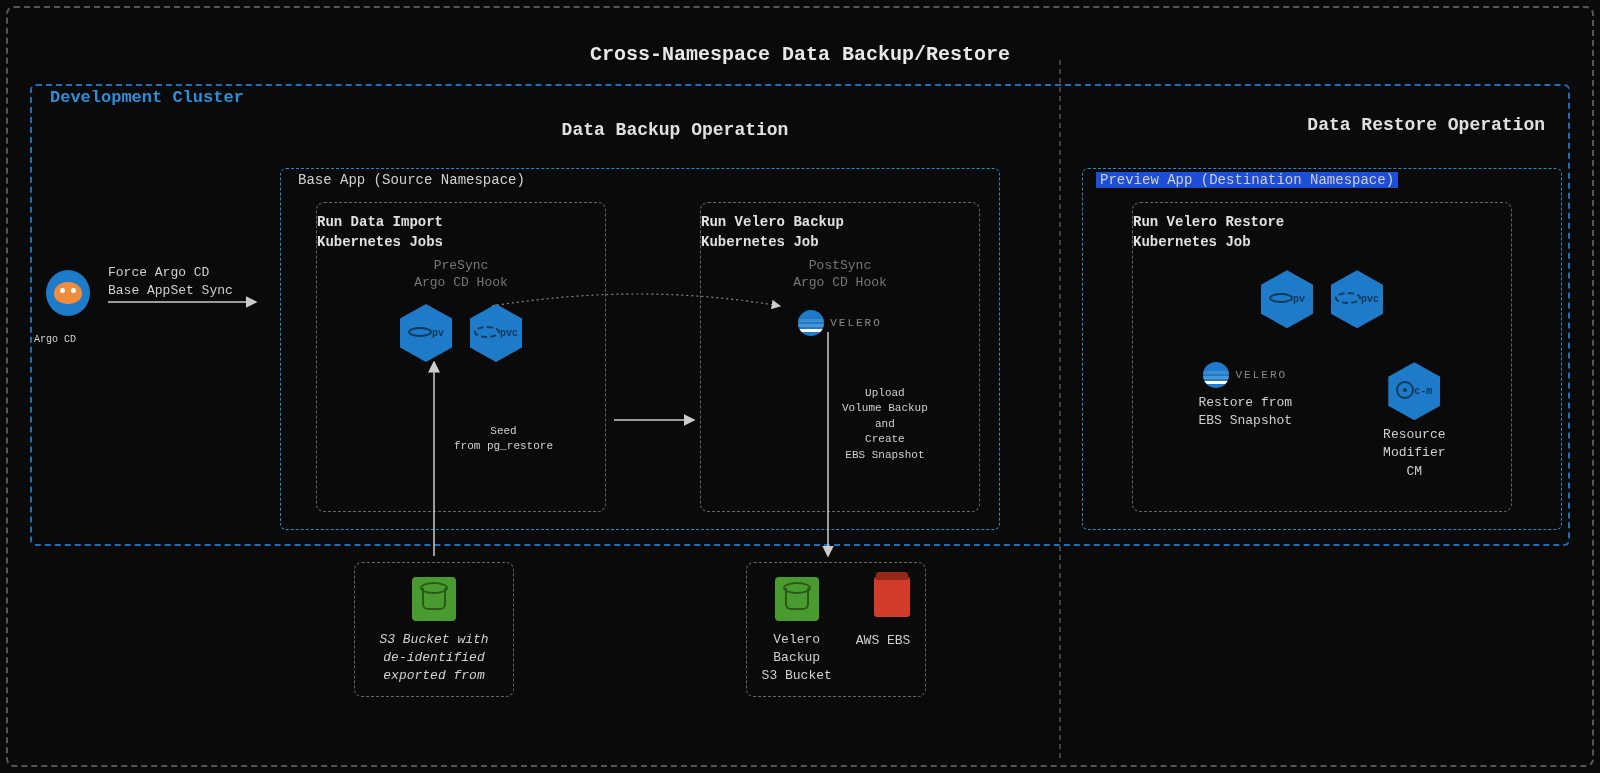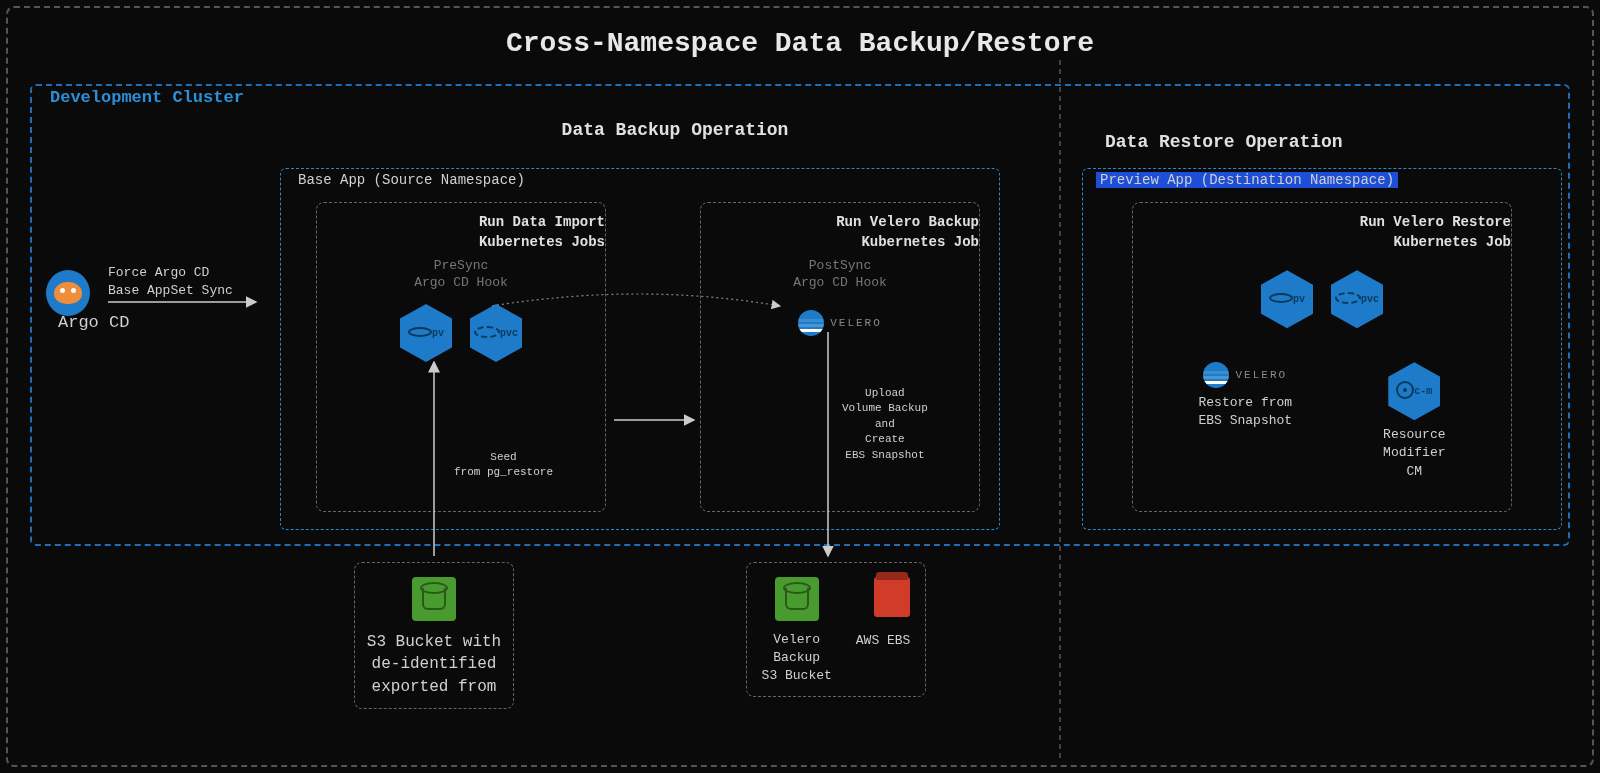--- a/index.html
+++ b/index.html
@@ -14,24 +14,24 @@
     overflow: hidden;
   }
   .outer-frame {
     position: absolute;
     top: 6px; left: 6px; right: 6px; bottom: 6px;
     border: 2px dashed #555;
     border-radius: 8px;
   }
   .main-title {
     position: absolute;
-    top: 28px;
+    top: 43px;
     left: 50%;
     transform: translateX(-50%);
-    font-size: 28px;
+    font-size: 20px;
     font-weight: bold;
     color: #e8e8e8;
   }
   .dev-cluster {
     position: absolute;
     top: 84px; left: 30px; right: 30px;
     height: 462px;
     border: 2px dashed #1e6fb8;
     border-radius: 6px;
   }
@@ -48,23 +48,23 @@
     position: absolute;
     top: 120px; left: 345px;
     width: 660px;
     text-align: center;
     font-size: 18px;
     font-weight: bold;
     color: #e0e0e0;
   }
   .restore-title {
     position: absolute;
-    top: 132px; left: 1105px;
+    top: 115px; left: 1105px;
     width: 440px;
-    text-align: left;
+    text-align: right;
     font-size: 18px;
     font-weight: bold;
     color: #e0e0e0;
   }
   .base-app {
     position: absolute;
     top: 168px; left: 280px;
     width: 720px; height: 362px;
     border: 1px dashed #2b88c9;
     border-radius: 6px;
@@ -107,21 +107,21 @@
     border-radius: 8px;
   }
   .velero-restore-box {
     position: absolute;
     top: 202px; left: 1132px;
     width: 380px; height: 310px;
     border: 1px dashed #666;
     border-radius: 8px;
   }
   .box-title {
-    text-align: right;
+    text-align: left;
     font-size: 14px;
     font-weight: bold;
     color: #e0e0e0;
     line-height: 1.4;
     padding-top: 10px;
   }
   .hook-label {
     text-align: center;
     font-size: 13px;
     color: #777;
@@ -190,24 +190,23 @@
   .argo-eyes::before, .argo-eyes::after {
     content:'';
     position:absolute;
     top:6px; width:5px; height:5px;
     background:#fff; border-radius:50%;
   }
   .argo-eyes::before { left:6px; }
   .argo-eyes::after { right:6px; }
   .argo-label {
     position: absolute;
-    top: 313px; left: 34px;
-    font-size: 17px;
-    color: #d0d0d0;
-    margin-left: 24px;
+    top: 334px; left: 34px;
+    font-size: 10px;
+    color: #d0d0d0;
   }
   .argo-text {
     position: absolute;
     top: 264px; left: 108px;
     font-size: 13px;
     color: #d0d0d0;
     line-height: 1.4;
   }
   .velero-logo {
     display:flex; align-items:center; justify-content:center;
@@ -396,21 +395,21 @@
         <span>CM</span>
       </div>
     </div>
   </div>
 </div>
 
 <div class="s3-box" style="top:562px; left:354px; width:160px;">
   <div class="s3-bucket">
       <div class="s3-bucket-inner"></div>
     </div>
-  <div style="font-size:16px; line-height:1.4;">
+  <div style="font-size:13px; line-height:1.4;font-style:italic;">
     <span>S3 Bucket with</span><br>
     <span>de-identified</span><br>
     <span>exported from</span>
   </div>
 </div>
 
 <div class="s3-box" style="top:562px; left:746px; width:180px;">
   <div style="display:flex; gap:24px; justify-content:center; align-items:flex-start;">
     <div style="text-align:center;">
       <div class="s3-bucket">
@@ -422,21 +421,21 @@
         <span>S3 Bucket</span>
       </div>
     </div>
     <div style="text-align:right;">
       <div class="ebs-icon"></div>
       <div style="font-size:13px; margin-top:12px;">AWS EBS</div>
     </div>
   </div>
 </div>
 
-<div class="arrow-label" style="top:424px; left:454px;margin-top:26px;">
+<div class="arrow-label" style="top:424px; left:454px;">
   <span>Seed</span><br>
   <span>from pg_restore</span>
 </div>
 <div class="arrow-label" style="top:386px; left:842px;">
   <span>Upload</span><br>
   <span>Volume Backup</span><br>
   <span>and</span><br>
   <span>Create</span><br>
   <span>EBS Snapshot</span>
 </div>

